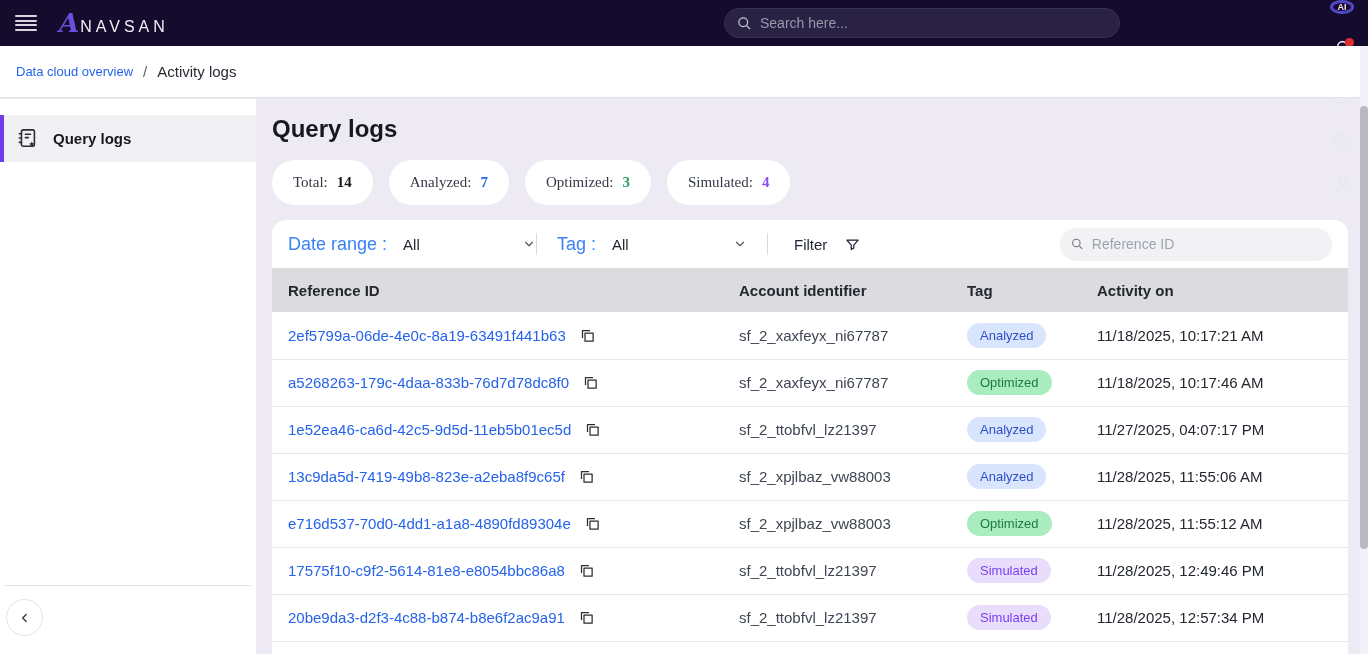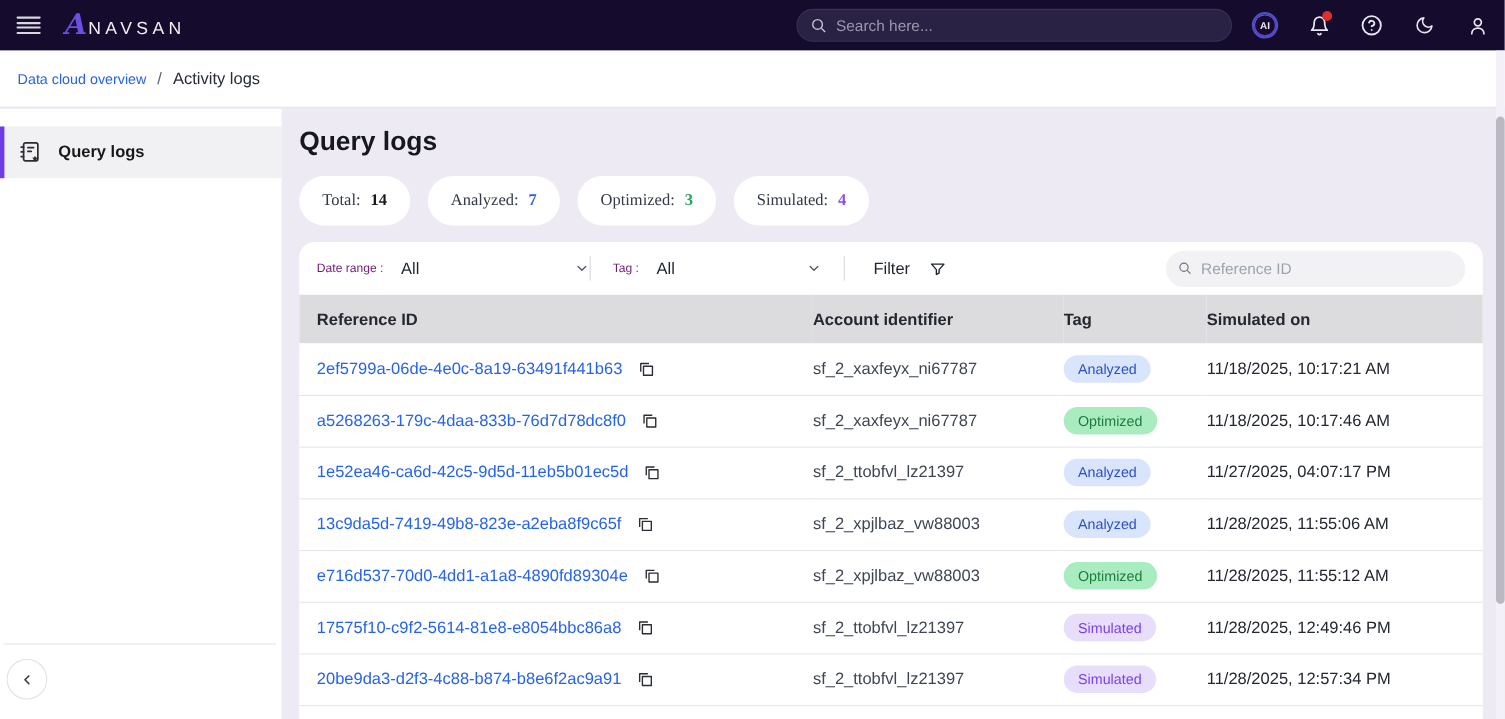--- a/index.html
+++ b/index.html
@@ -15,21 +15,21 @@
   .logo { display:flex; align-items:baseline; margin-left:22px; cursor:pointer; }
   .logo-a { color:#6d4fe0; font-family:"DejaVu Serif", serif; font-style:italic; font-size:26px;
             font-weight:bold; line-height:1; margin-right:1px; }
   .logo-rest { color:#f1f0f5; font-size:16px; letter-spacing:4px; font-weight:500; }
   .nav-search { position:absolute; left:724px; top:8px; width:396px; height:30px; background:#292244;
                 border:1px solid #37305a; border-radius:15px; display:flex; align-items:center; padding:0 12px; }
   .nav-search svg { flex:0 0 auto; }
   .nav-search input { background:transparent; border:none; outline:none; color:#d7d5e2; font-size:14px;
                       margin-left:8px; width:100%; font-family:"Liberation Sans", sans-serif; }
   .nav-search input::placeholder { color:#9b97ad; }
-  .nav-icons { position:absolute; right:14px; top:0; height:46px; display:flex; align-items:center; gap:26px; }
+  .nav-icons { position:absolute; right:14px; top:0; height:46px; display:flex; align-items:center; gap:26px;flex-direction:column; }
   .ai-badge { width:24px; height:24px; border-radius:50%; border:2px solid #4a52c8;
               box-shadow:0 0 0 1px #7a3fe0 inset; color:#e8e6f2; font-size:9px; font-weight:bold;
               display:flex; align-items:center; justify-content:center; cursor:pointer; }
   .icon-btn { position:relative; width:22px; height:22px; display:flex; align-items:center;
               justify-content:center; cursor:pointer; }
   .bell-dot { position:absolute; top:-2px; right:-1px; width:9px; height:9px; border-radius:50%;
               background:#e02d2d; }
 
   
   .breadcrumb-bar { position:absolute; left:0; top:46px; width:1368px; height:52px; background:#ffffff;
@@ -54,21 +54,21 @@
   .main { position:absolute; left:256px; top:99px; width:1104px; height:555px; }
   .page-title { position:absolute; left:16px; top:16px; font-size:24px; font-weight:bold; color:#16181d; }
   .stat-pills { position:absolute; left:16px; top:61px; display:flex; gap:16px; }
   .pill { background:#ffffff; border-radius:24px; height:45px; display:flex; align-items:center;
           padding:0 21px; font-size:15px; color:#333a45;font-family:Liberation Serif, serif; }
   .pill .num { font-weight:bold; margin-left:9px; }
 
   .card { position:absolute; left:16px; top:121px; width:1076px; height:434px; background:#ffffff;
           border-radius:14px 14px 0 0; overflow:hidden; }
   .filter-bar { height:48px; display:flex; align-items:center; padding:0 16px; }
-  .f-label { color:#701a75; font-size:11px; }
+  .f-label { color:#3b82f6; font-size:18px; }
   .f-value { color:#1f2430; font-size:15px; margin-left:16px; }
   .f-chevron { color:#4b5563; margin-left:8px; display:flex; }
   .f-group { display:flex; align-items:center; cursor:pointer; }
   .f-div { width:1px; height:22px; background:#d9d9df; }
   .g-date { width:248px; }
   .g-tag  { width:190px; margin-left:20px; }
   .f-filter { display:flex; align-items:center; gap:18px; margin-left:26px; cursor:pointer; }
   .f-filter span { font-size:15px; color:#1f2430; }
   .ref-search { margin-left:auto; width:272px; height:33px; background:#f2f2f5; border-radius:17px;
                 display:flex; align-items:center; padding:0 11px; }
@@ -236,21 +236,21 @@
         <input type="text" placeholder="Reference ID" style="">
       </div>
     </div>
 
     <table class="logs">
       <thead>
         <tr>
           <th>Reference ID</th>
           <th class="col-acct">Account identifier</th>
           <th class="col-tag">Tag</th>
-          <th class="col-exec">Simulated on</th>
+          <th class="col-exec">Activity on</th>
         </tr>
       </thead>
       <tbody id="logs-tbody">
           <tr>
             <td>
               <div class="ref-cell">
                 <span class="ref-link">2ef5799a-06de-4e0c-8a19-63491f441b63</span>
                 <span class="copy-btn">
                   <svg width="15" height="15" viewBox="0 0 24 24" fill="none" stroke="#2a2d34" stroke-width="2" stroke-linejoin="round">
                     <rect x="8" y="8" width="13" height="13"></rect>

